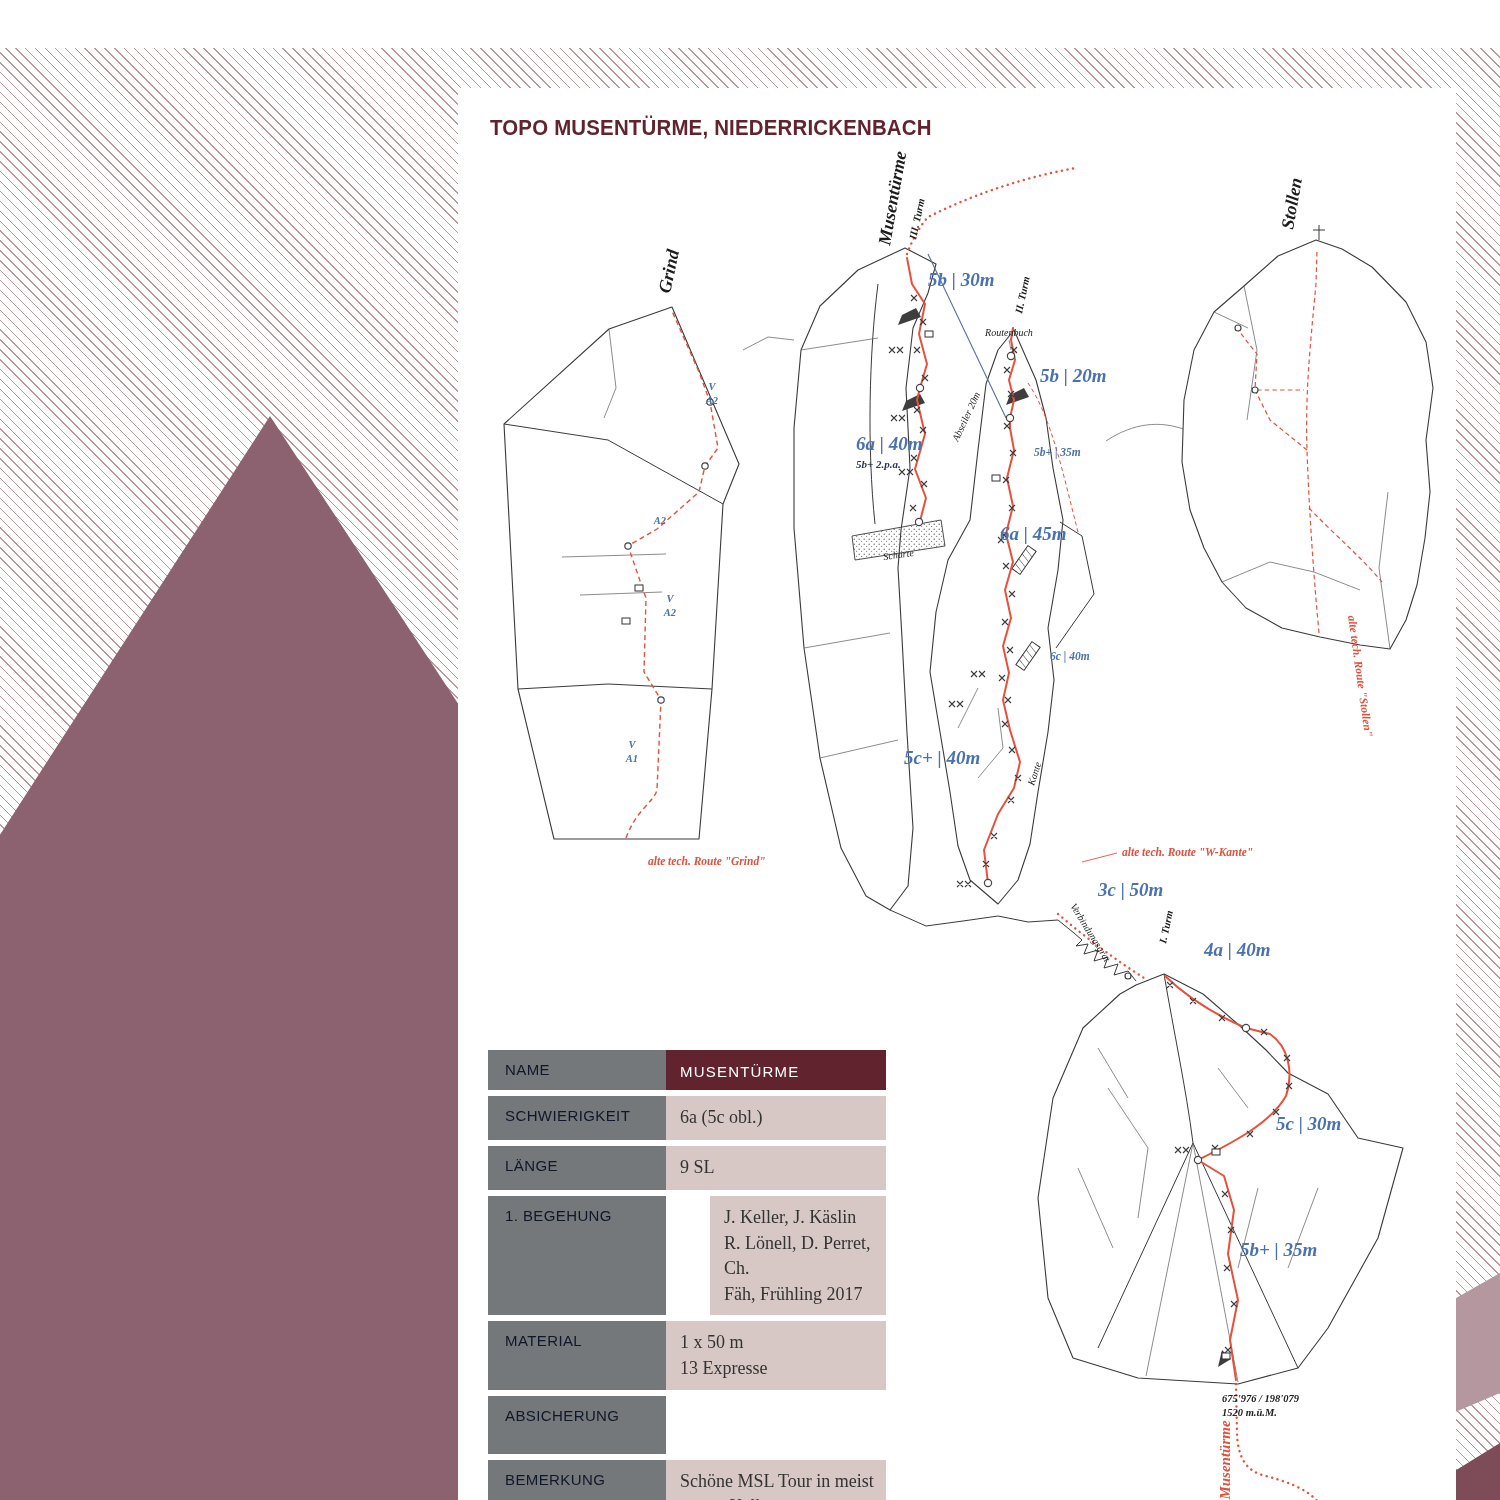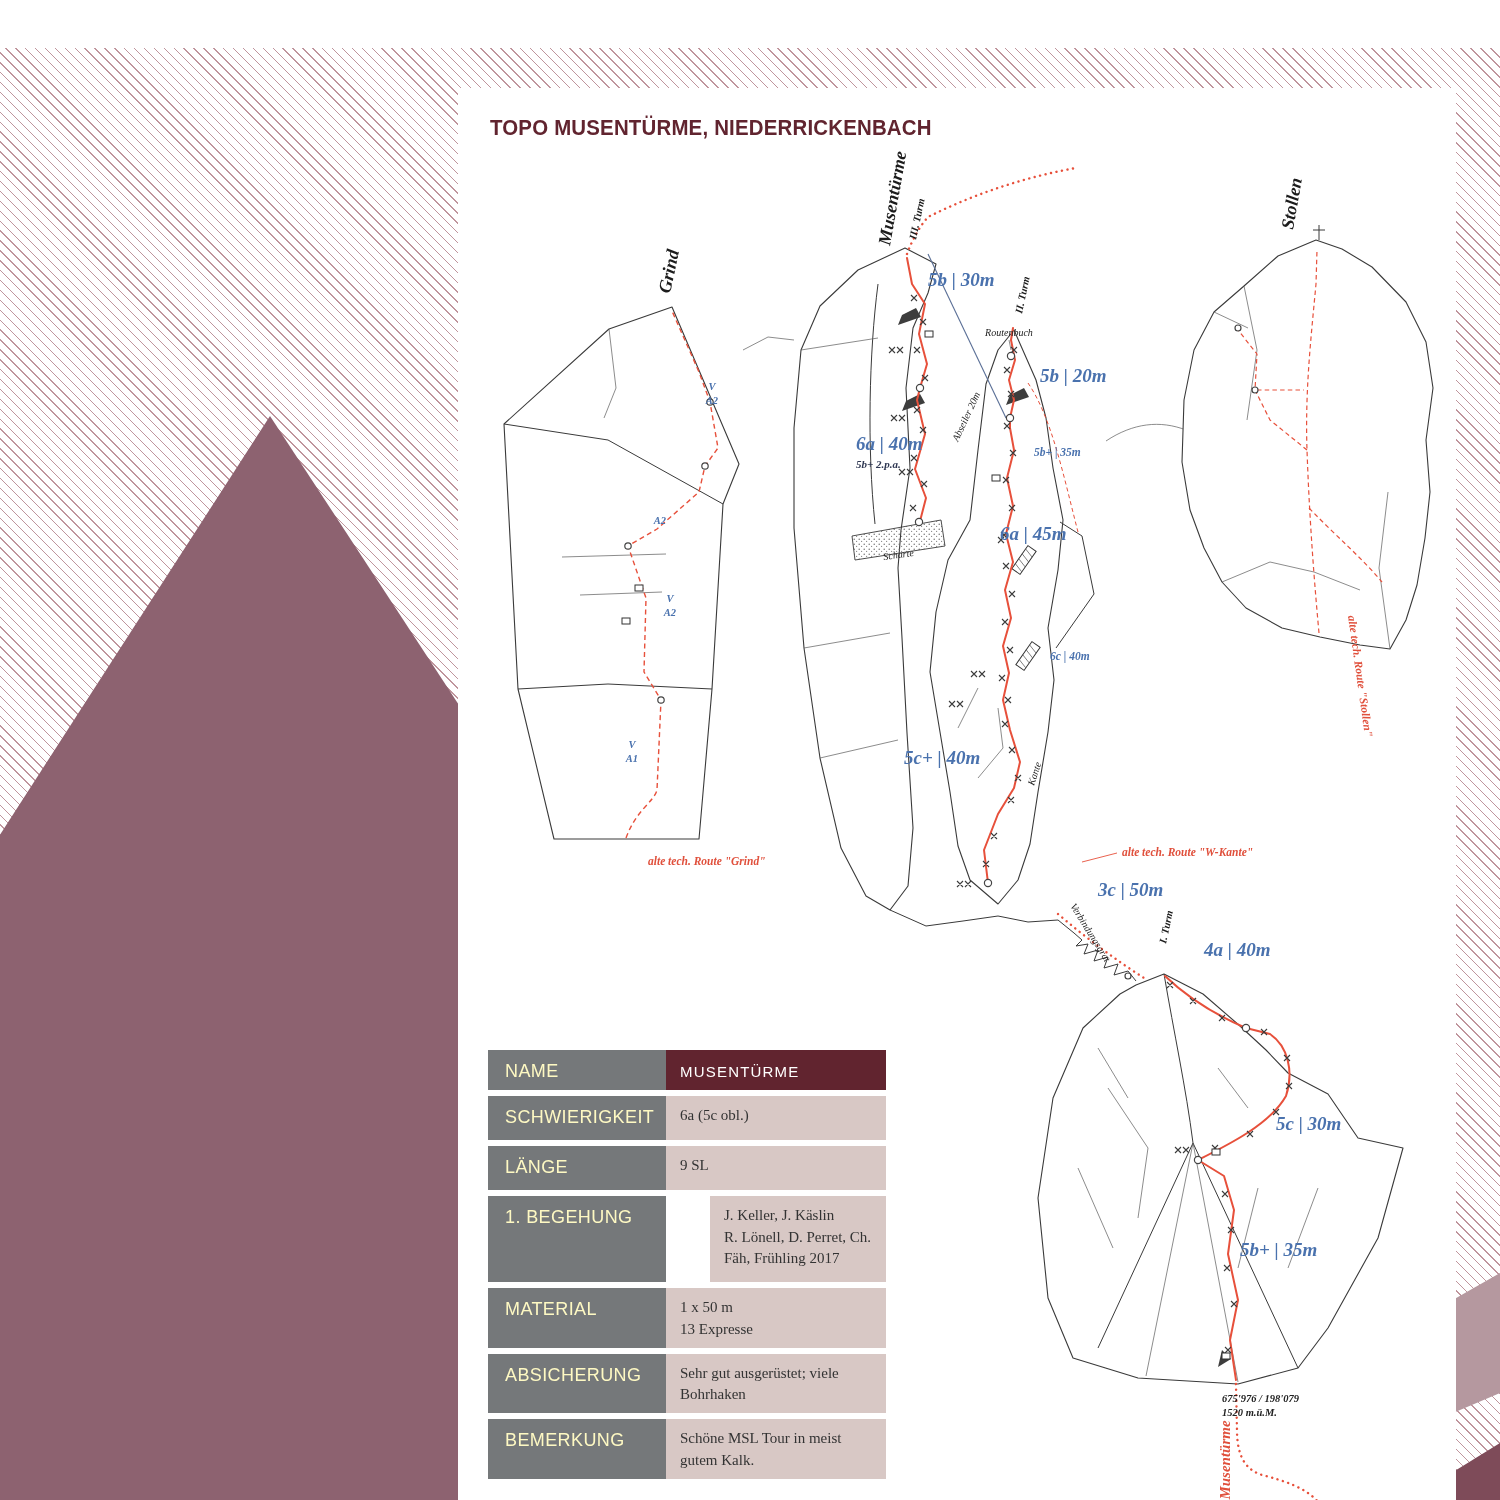--- a/index.html
+++ b/index.html
@@ -41,23 +41,23 @@
   .redcap{font-family:"Liberation Serif",serif;font-style:italic;font-weight:bold;fill:#e0503c;font-size:11.5px;}
   .redcap-big{font-family:"Liberation Serif",serif;font-style:italic;font-weight:bold;fill:#e0503c;font-size:15px;}
   .coords{font-family:"Liberation Serif",serif;font-style:italic;font-weight:bold;fill:#222;font-size:10.5px;}
 
   
   .info-table{position:absolute;left:30px;top:962px;width:398px;display:flex;flex-direction:column;gap:6px;}
   .row{display:flex;min-height:44px;}
   .row.header{min-height:40px;}
   .row.med{min-height:58px;border-radius:15px;}
   .row.tall{min-height:86px;gap:44px;}
-  .cell-label{width:178px;flex-shrink:0;background:#75787a;color:#fef9c3;font-size:18px;letter-spacing:.4px;
+  .cell-label{width:178px;flex-shrink:0;background:#75787a;color:#0f172a;font-size:15px;letter-spacing:.4px;
     padding:11px 8px 8px 17px;box-sizing:border-box;}
-  .cell-value{flex:1;background:#d8c8c5;color:#333;font-family:"Liberation Serif",serif;font-size:15px;
+  .cell-value{flex:1;background:#d8c8c5;color:#333;font-family:"Liberation Serif",serif;font-size:18px;
     line-height:1.42;padding:9px 12px 8px 14px;box-sizing:border-box;white-space:pre-line;}
   .row.header .cell-value{background:#61242f;color:#fff;font-family:"Liberation Sans",sans-serif;
     font-size:15px;letter-spacing:1.2px;padding-top:11px;white-space:nowrap;}
 </style>
 </head>
 <body>
 
 <div class="canvas">
   <div class="stripes"></div>
   <div class="tri tri-mauve"></div>
@@ -245,22 +245,20 @@
 R. Lönell, D. Perret, Ch.
 Fäh, Frühling 2017</div>
       </div>
       <div class="row med">
         <div class="cell-label">MATERIAL</div>
         <div class="cell-value">1 x 50 m
 13 Expresse</div>
       </div>
       <div class="row med">
         <div class="cell-label">ABSICHERUNG</div>
-        <div class="cell-value">Sehr gut ausgerüstet; viele
-Bohrhaken</div>
       </div>
       <div class="row med">
         <div class="cell-label">BEMERKUNG</div>
         <div class="cell-value">Schöne MSL Tour in meist
 gutem Kalk.</div>
       </div>
     </div>
   </div>
 </div>
 

